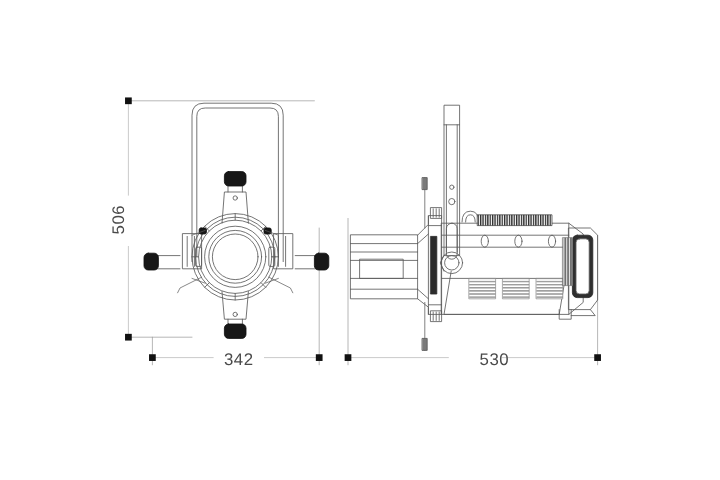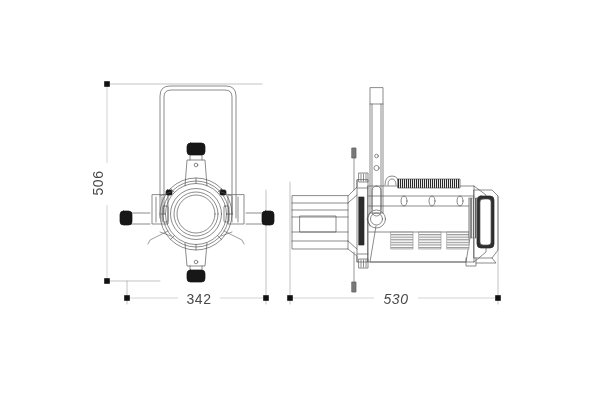--- a/index.html
+++ b/index.html
@@ -30,23 +30,22 @@
   #dim-v-label{
     left:98px;top:183px;
     transform:translate(-50%,-50%) rotate(-90deg);
     transform-origin:center center;
   }
   #dim-h1-label{
     left:199px;top:299px;
     transform:translate(-50%,-50%);
   }
   #dim-h2-label{
-    left:396px;top:299px;
+    left:412px;top:299px;
     transform:translate(-50%,-50%);
-    font-style:italic;
   }
 </style>
 </head>
 <body>
 
 <div id="stage">
 
   <svg id="drawing" viewBox="0 0 600 400">
     <defs>
 

